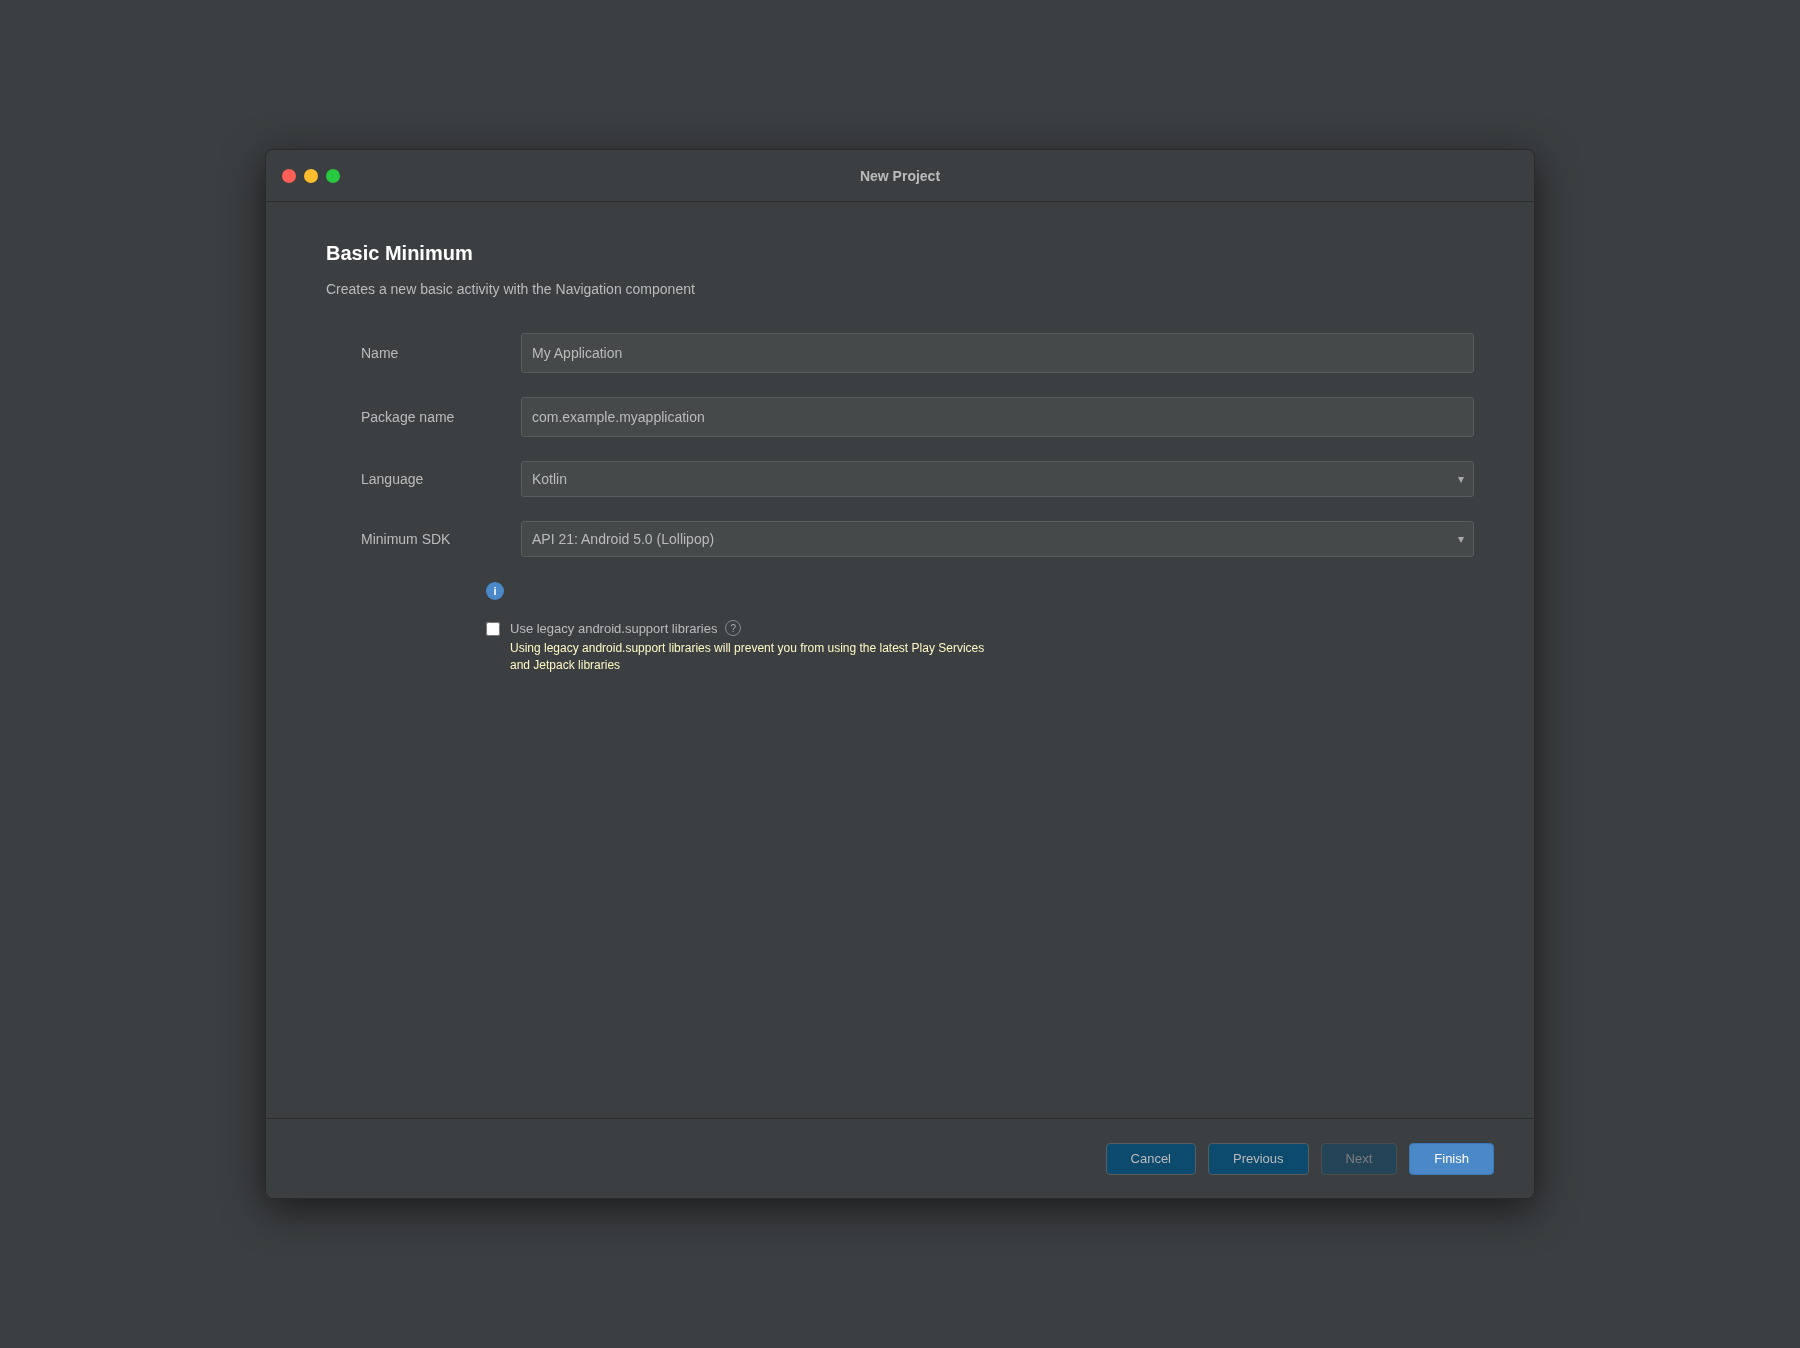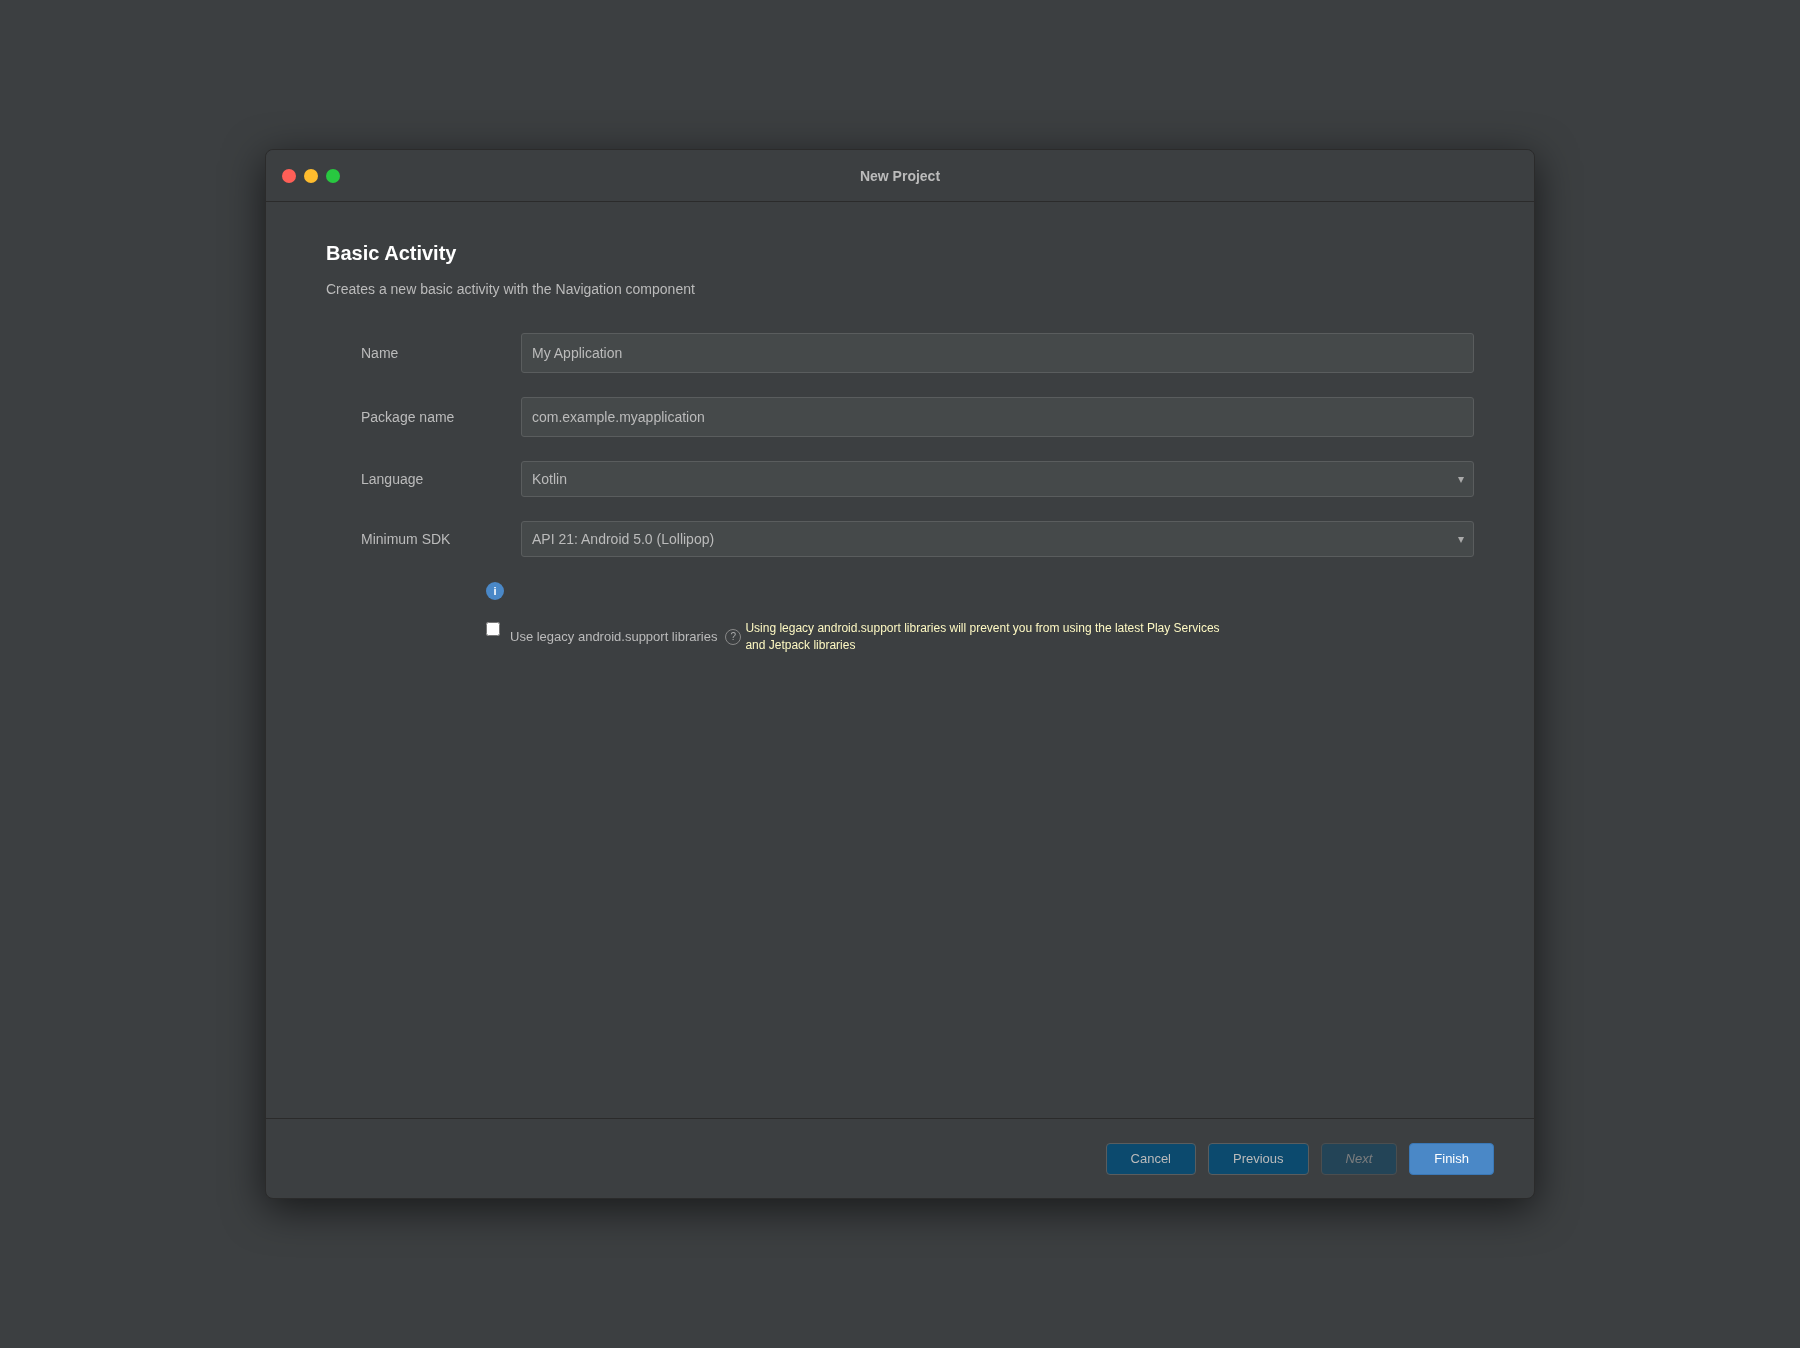--- a/index.html
+++ b/index.html
@@ -231,20 +231,21 @@
       width: 14px;
       height: 14px;
       margin-top: 2px;
       flex-shrink: 0;
       accent-color: #4a88c7;
       cursor: pointer;
     }
 
     .checkbox-label-group {
       display: flex;
+      flex-direction: column;
       gap: 4px;
     }
 
     .checkbox-label {
       color: #bbbbbb;
       font-size: 13px;
       display: flex;
       align-items: center;
       gap: 8px;
     }
@@ -293,40 +294,39 @@
 
     .btn-primary {
       background: #4a88c7;
       border-color: #3a78b7;
       color: #ffffff;
     }
 
     .btn-disabled {
       opacity: 0.5;
       cursor: not-allowed;
-      font-style: italic;
     }
   </style>
 </head>
 <body>
 
 <div class="dialog">
 
   <div class="title-bar">
     <div class="title-bar-buttons">
       <button class="tb-btn tb-close"></button>
       <button class="tb-btn tb-minimize"></button>
       <button class="tb-btn tb-maximize"></button>
     </div>
     <span class="title-text">New Project</span>
   </div>
 
   <div class="content">
 
-    <div class="section-title">Basic Activity</div>
+    <div class="section-title">Basic Minimum</div>
     <div class="subtitle">Creates a new basic activity with the Navigation component</div>
 
     <div class="form-row">
       <div class="form-label">Name</div>
       <input class="form-input" type="text" value="My Application" style="">
     </div>
 
     <div class="form-row">
       <div class="form-label">Package name</div>
       <input class="form-input" type="text" value="com.example.myapplication" style="">

